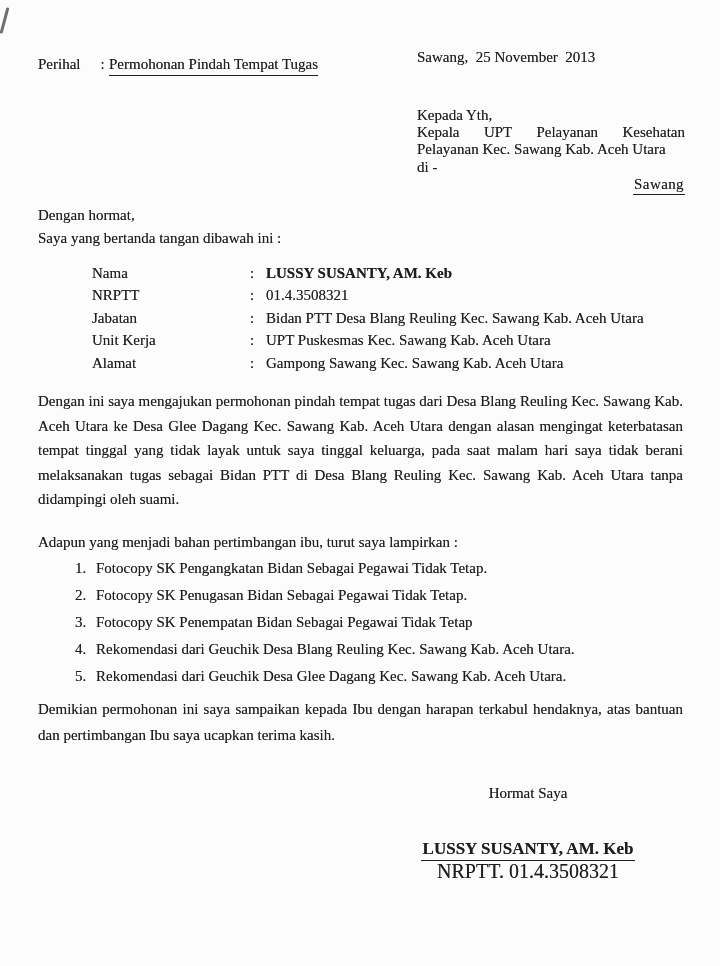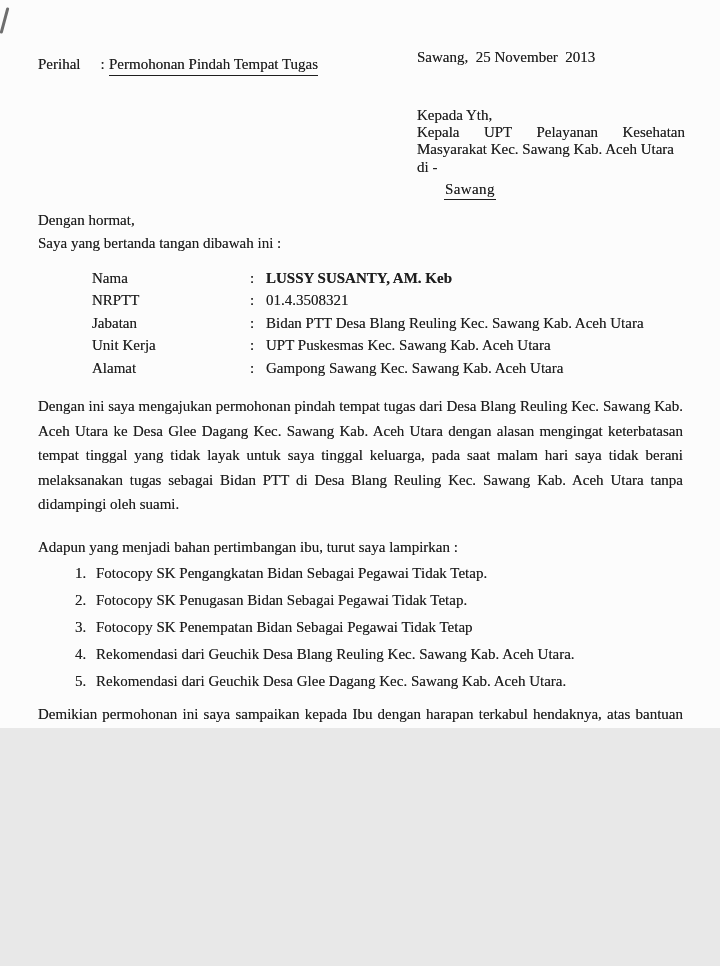--- a/index.html
+++ b/index.html
@@ -1,20 +1,20 @@
 <!DOCTYPE html>
 <html><head>
 <meta charset="utf-8">
 <style>
   html, body { margin: 0; padding: 0; background: #e8e8e8; }
 
   .page {
     position: relative;
     width: 720px;
-    height: 728px;
+    height: 966px;
     margin: 0 auto;
     background: #fcfcfc;
     box-sizing: border-box;
     padding: 54px 37px 0 38px;
     overflow: hidden;
     font-family: "Liberation Serif", "DejaVu Serif", serif;
     font-size: 15px;
     color: #1e1e1e;
     text-shadow: 0 0 0.5px rgba(25,25,25,0.6);
   }
@@ -47,21 +47,21 @@
 
   
   .recipient {
     margin-top: 31px;
     margin-left: 379px;
     width: 268px;
     line-height: 17.2px;
     text-align: justify;
   }
   .recipient .justify-full { text-align-last: justify; }
-  .recipient-city { margin-top: 5px; padding-left: 27px; text-align: left; font-family: Liberation Serif, serif; }
+  .recipient-city { padding-left: 27px; text-align: right; font-family: Liberation Serif, serif; }
   .recipient-city span {
     display: inline-block;
     border-bottom: 1.6px solid #1e1e1e;
     padding: 0 1px 1px;
     letter-spacing: 0.4px;
   }
 
   .salutation { margin-top: 9px; line-height: 23px; }
 
   
@@ -119,21 +119,21 @@
   <div class="header-row">
     <div>
       <span class="subject-label">Perihal</span><span class="subject-colon">:</span><span class="subject-value">Permohonan Pindah Tempat Tugas</span>
     </div>
   </div>
   <div class="date-line">Sawang,  25 November  2013</div>
 
   <div class="recipient">
     <div>Kepada Yth,</div>
     <div class="justify-full">Kepala UPT Pelayanan Kesehatan</div>
-    <div>Masyarakat Kec. Sawang Kab. Aceh Utara</div>
+    <div>Pelayanan Kec. Sawang Kab. Aceh Utara</div>
     <div>di -</div>
     <div class="recipient-city">
       <span>Sawang</span>
     </div>
   </div>
 
   <div class="salutation">
     <div>Dengan hormat,</div>
     <div>Saya yang bertanda tangan dibawah ini :</div>
   </div>

